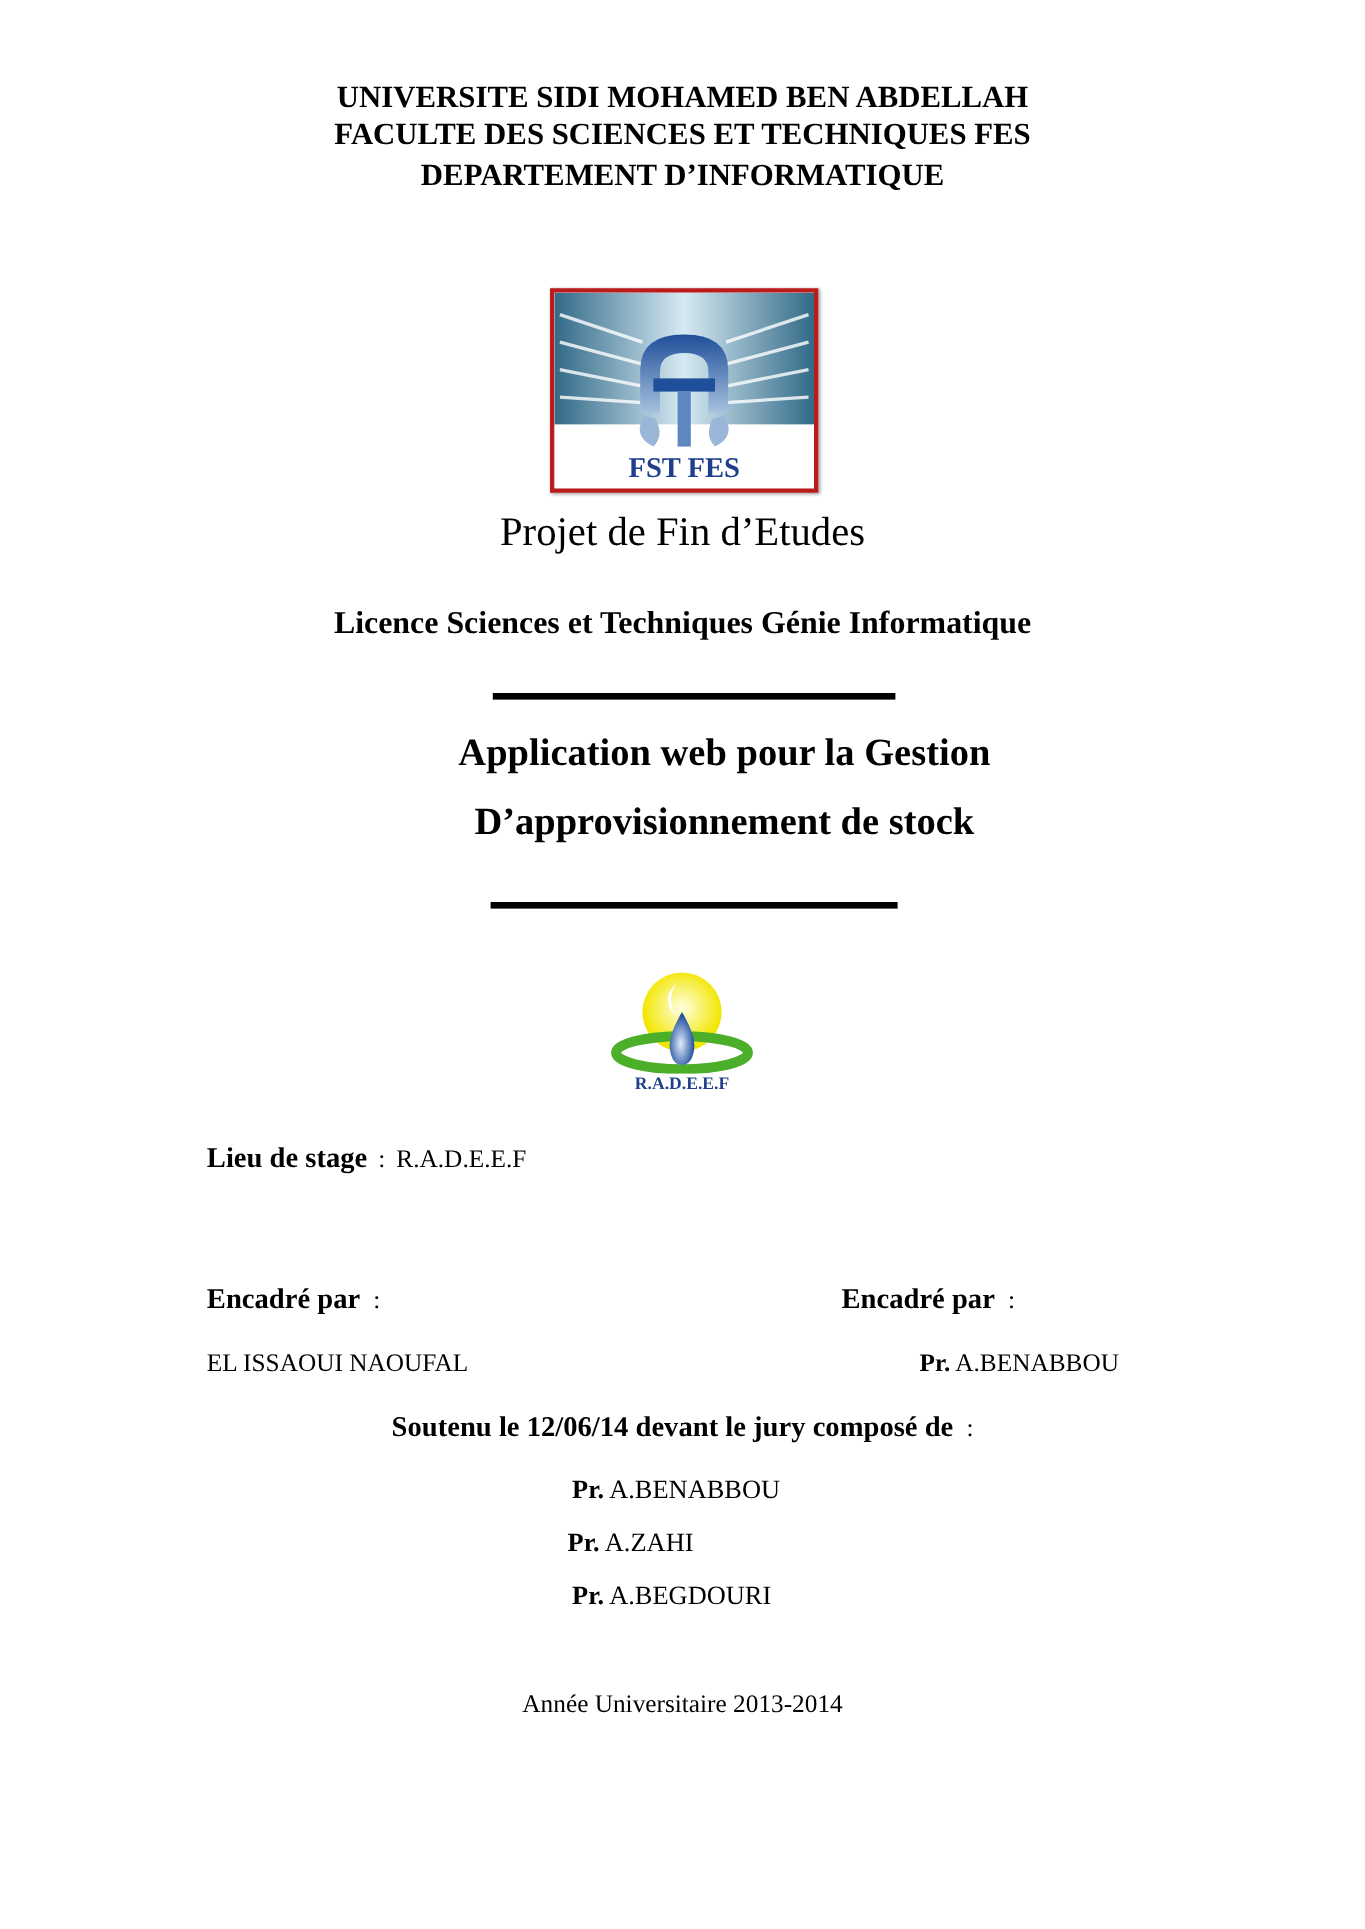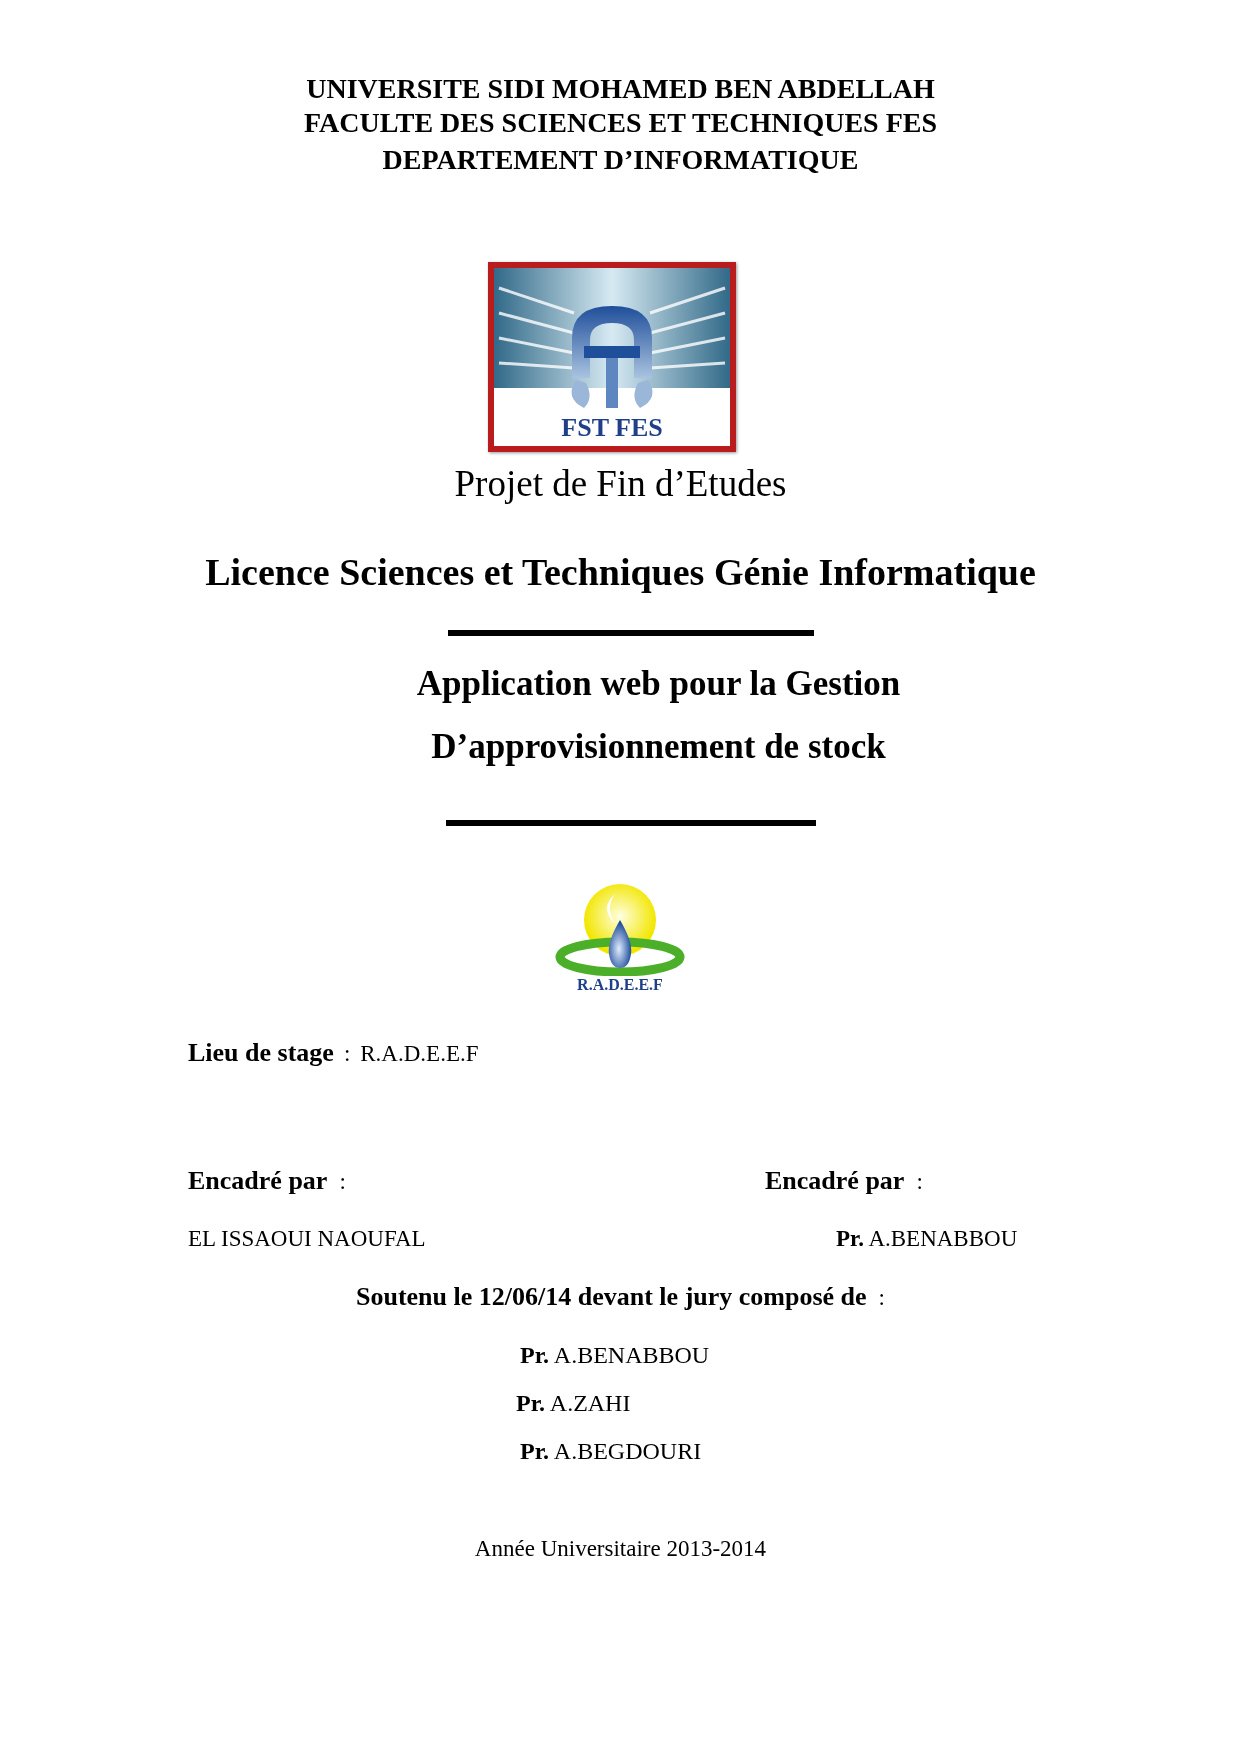--- a/index.html
+++ b/index.html
@@ -2,28 +2,28 @@
 <html><head>
 <meta charset="utf-8">
 <style>
   html, body { margin:0; padding:0; background:#fff; }
   body { width:1241px; height:1754px; position:relative; overflow:hidden;
          font-family:"Liberation Serif", serif; color:#000; }
   .abs { position:absolute; }
   .center { left:0; width:1241px; text-align:center; }
   .hdr { font-weight:bold; font-size:28px; line-height:34px; }
   .title { font-weight:normal; font-size:37px; }
-  .sub { font-weight:bold; font-size:38px; }
+  .sub { font-weight:bold; font-size:29px; }
   .proj { font-weight:bold; font-size:35px;margin-left:38px; }
   .rule { height:6px; background:#000; }
   .lbl { font-weight:bold; font-size:26px; }
   .val { font-size:23px; }
   .jury { font-size:24px; }
   .jury b { font-weight:bold; }
-  .logo1 { left:488px; top:262px; width:236px; height:178px; border:6px solid #b91c1c;
+  .logo1 { left:500px; top:262px; width:236px; height:178px; border:4px solid #b91c1c;
            box-shadow:1px 1px 3px #999; background:#fff; overflow:hidden;text-decoration:underline; }
   .logo2 { left:555px; top:872px; width:130px; height:122px; }
 </style>
 </head>
 <body>
 
 <div class="abs center hdr" style="top:72px;text-align:center;">UNIVERSITE SIDI MOHAMED BEN ABDELLAH</div>
 <div class="abs center hdr" style="top:106px;">FACULTE DES SCIENCES ET TECHNIQUES FES</div>
 <div class="abs center hdr" style="top:143px;">DEPARTEMENT D’INFORMATIQUE</div>
 

